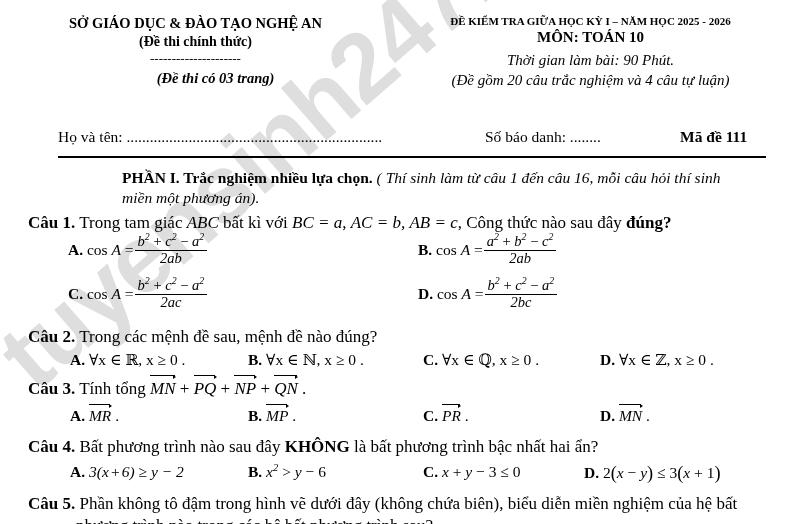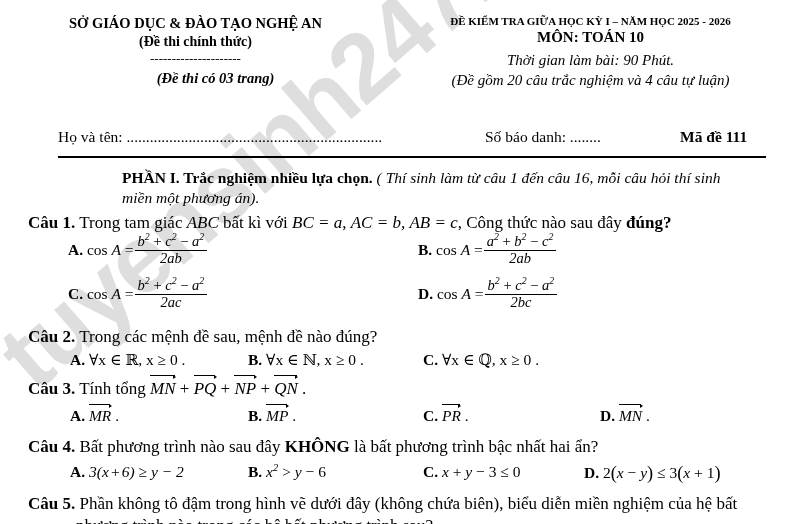--- a/index.html
+++ b/index.html
@@ -279,20 +279,24 @@
         <span>∀x ∈ ℝ, x ≥ 0 .</span>
       </div>
       <div class="opt" style="left:240px;">
         <span class="lbl">B.</span>
         <span>∀x ∈ ℕ, x ≥ 0 .</span>
       </div>
       <div class="opt" style="left:415px;">
         <span class="lbl">C.</span>
         <span>∀x ∈ ℚ, x ≥ 0 .</span>
       </div>
+      <div class="opt" style="left:592px;">
+        <span class="lbl">D.</span>
+        <span>∀x ∈ ℤ, x ≥ 0 .</span>
+      </div>
     </div>
 
     <div class="q" style="">
       <span class="q-stem">
         <span class="q-label">Câu 3.</span>
         <span>Tính tổng</span>
         <span class="vec">MN</span> +
         <span class="vec">PQ</span> +
         <span class="vec">NP</span> +
         <span class="vec">QN</span> .

